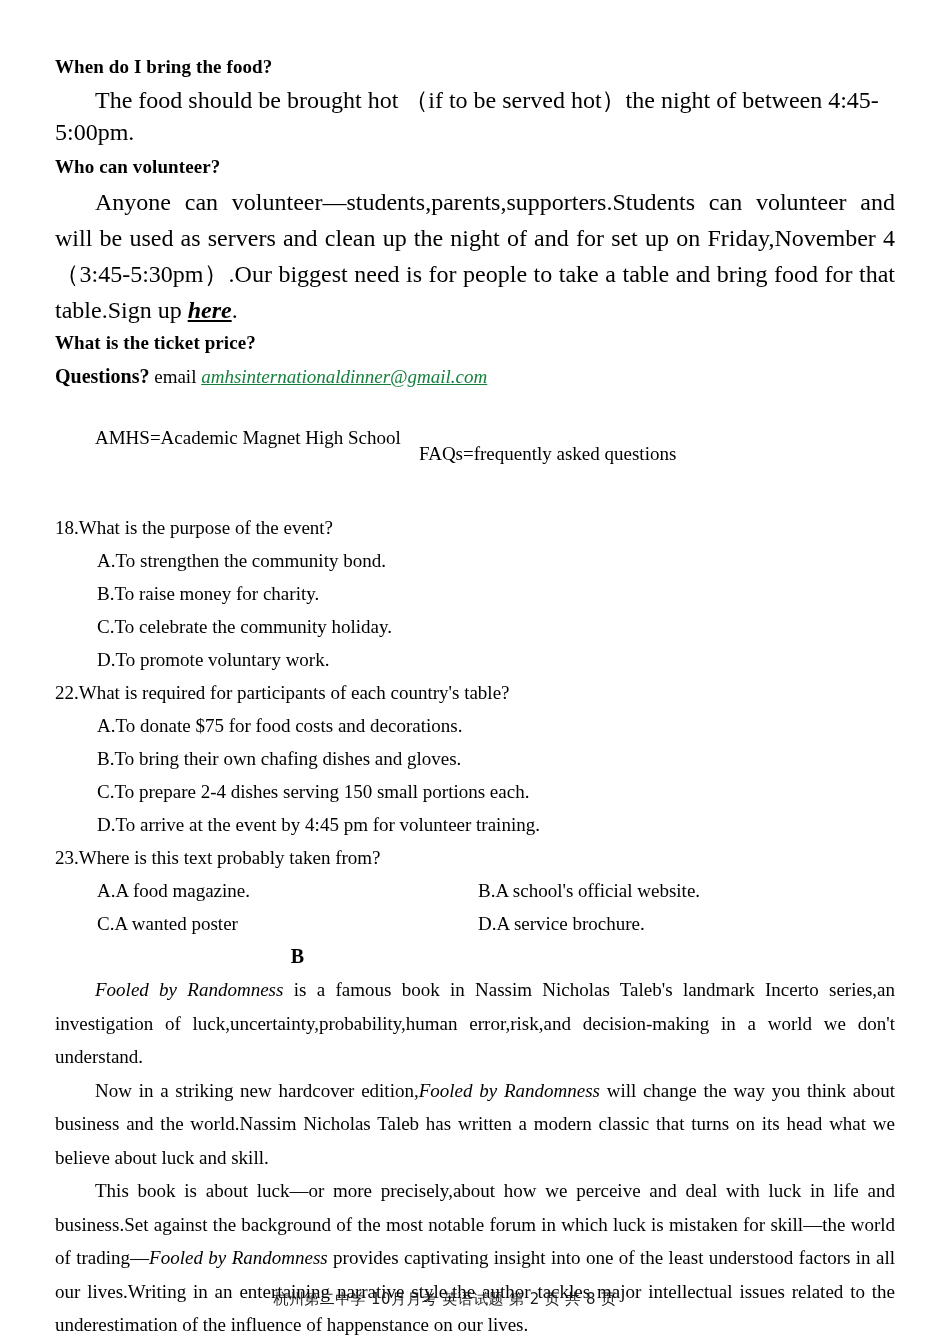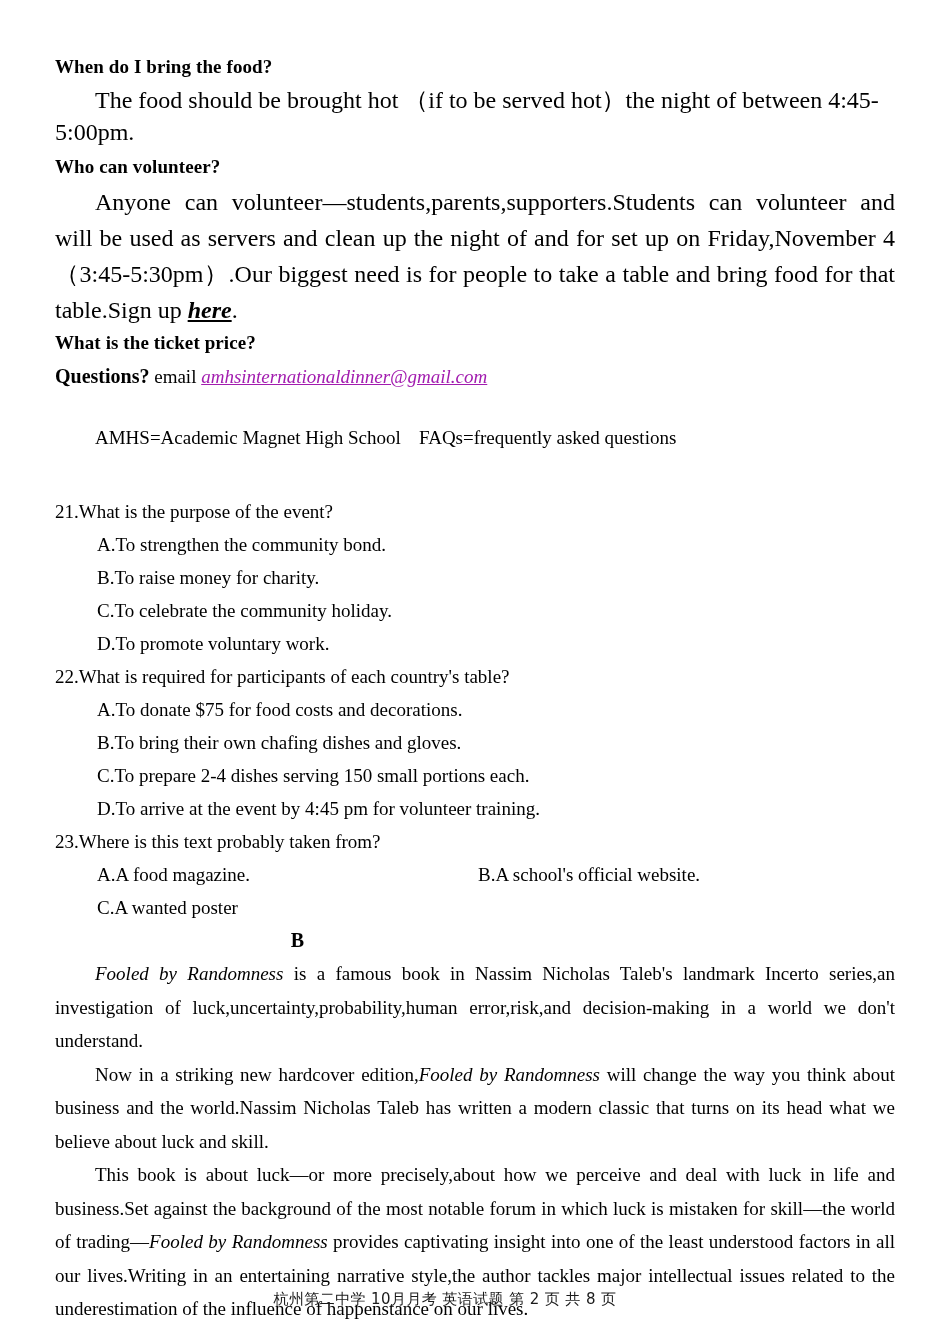--- a/index.html
+++ b/index.html
@@ -62,34 +62,34 @@
 
   .link-here {
     font-weight: bold;
     font-style: italic;
     text-decoration: underline;
     color: #000000;
   }
   .link-email {
     font-style: italic;
     text-decoration: underline;
-    color: #a21caf;
+    color: #15803d;
   }
 
   
   .abbr-row {
     margin: 30px 0 0 0;
     font-size: 19px;
     line-height: 30px;
     padding-left: 40px;
     display: flex;
     gap: 14px;
   }
   .abbr-row .abbr-a { width: 310px; flex: none; }
-  .abbr-row .abbr-b { flex: none; }
+  .abbr-row .abbr-b { flex: none; margin-top: 16px; }
 
   
   .questions {
     margin-top: 42px;
   }
   .question {
     margin: 0;
   }
   .q-stem {
     font-size: 19px;
@@ -163,21 +163,21 @@
     <p class="qline"><span class="q-bold">Questions?</span><span> email </span><a class="link-email" href="#">amhsinternationaldinner@gmail.com</a></p>
 
     <div class="abbr-row">
       <span class="abbr-a">AMHS=Academic Magnet High School</span>
       <span class="abbr-b">FAQs=frequently asked questions</span>
     </div>
 
     <div class="questions">
 
       <div class="question">
-        <p class="q-stem">21.What is the purpose of the event?</p>
+        <p class="q-stem">18.What is the purpose of the event?</p>
         <p class="opt">A.To strengthen the community bond.</p>
         <p class="opt">B.To raise money for charity.</p>
         <p class="opt">C.To celebrate the community holiday.</p>
         <p class="opt">D.To promote voluntary work.</p>
       </div>
 
       <div class="question">
         <p class="q-stem">22.What is required for participants of each country's table?</p>
         <p class="opt">A.To donate $75 for food costs and decorations.</p>
         <p class="opt">B.To bring their own chafing dishes and gloves.</p>
@@ -186,20 +186,21 @@
       </div>
 
       <div class="question">
         <p class="q-stem">23.Where is this text probably taken from?</p>
         <div class="opt-two-col">
           <span class="col-a">A.A food magazine.</span>
           <span class="col-b">B.A school's official website.</span>
         </div>
         <div class="opt-two-col">
           <span class="col-a">C.A wanted poster</span>
+          <span class="col-b">D.A service brochure.</span>
         </div>
       </div>
 
     </div>
 
     <p class="section-letter">B</p>
 
     <p class="passage"><i>Fooled by Randomness</i><span> is a famous book in Nassim Nicholas Taleb's landmark Incerto series,an investigation of luck,uncertainty,probability,human error,risk,and decision-making in a world we don't understand.</span></p>
 
     <p class="passage"><span>Now in a striking new hardcover edition,</span><i>Fooled by Randomness</i><span> will change the way you think about business and the world.Nassim Nicholas Taleb has written a modern classic that turns on its head what we believe about luck and skill.</span></p>

